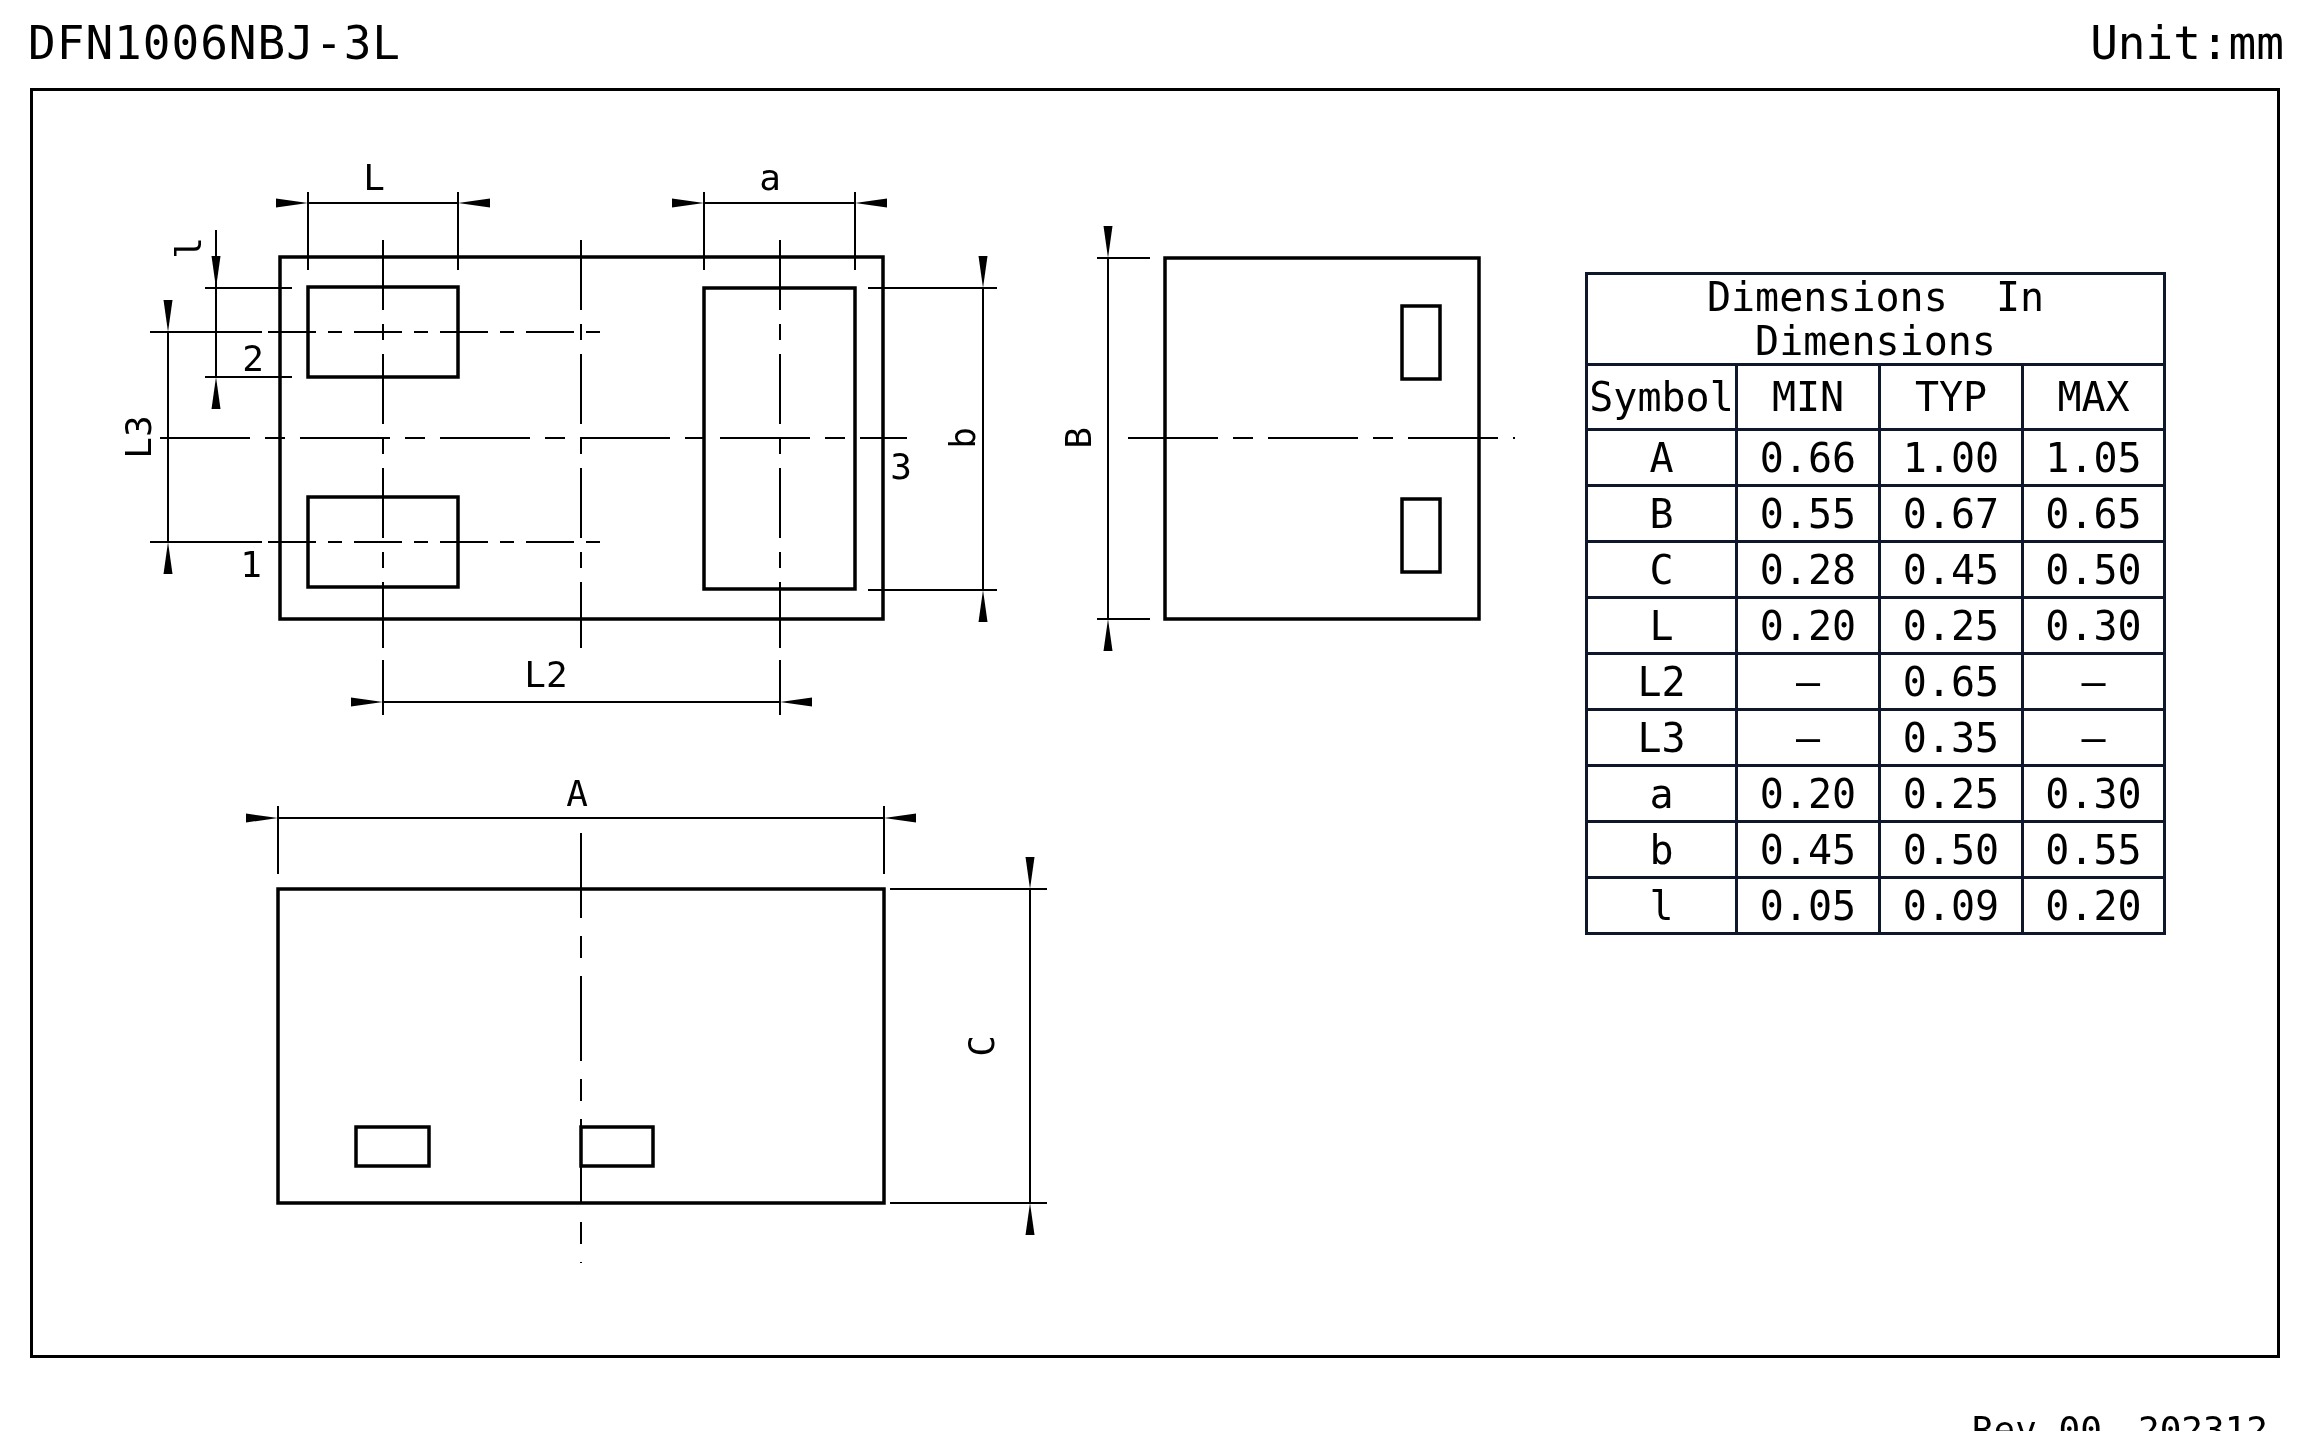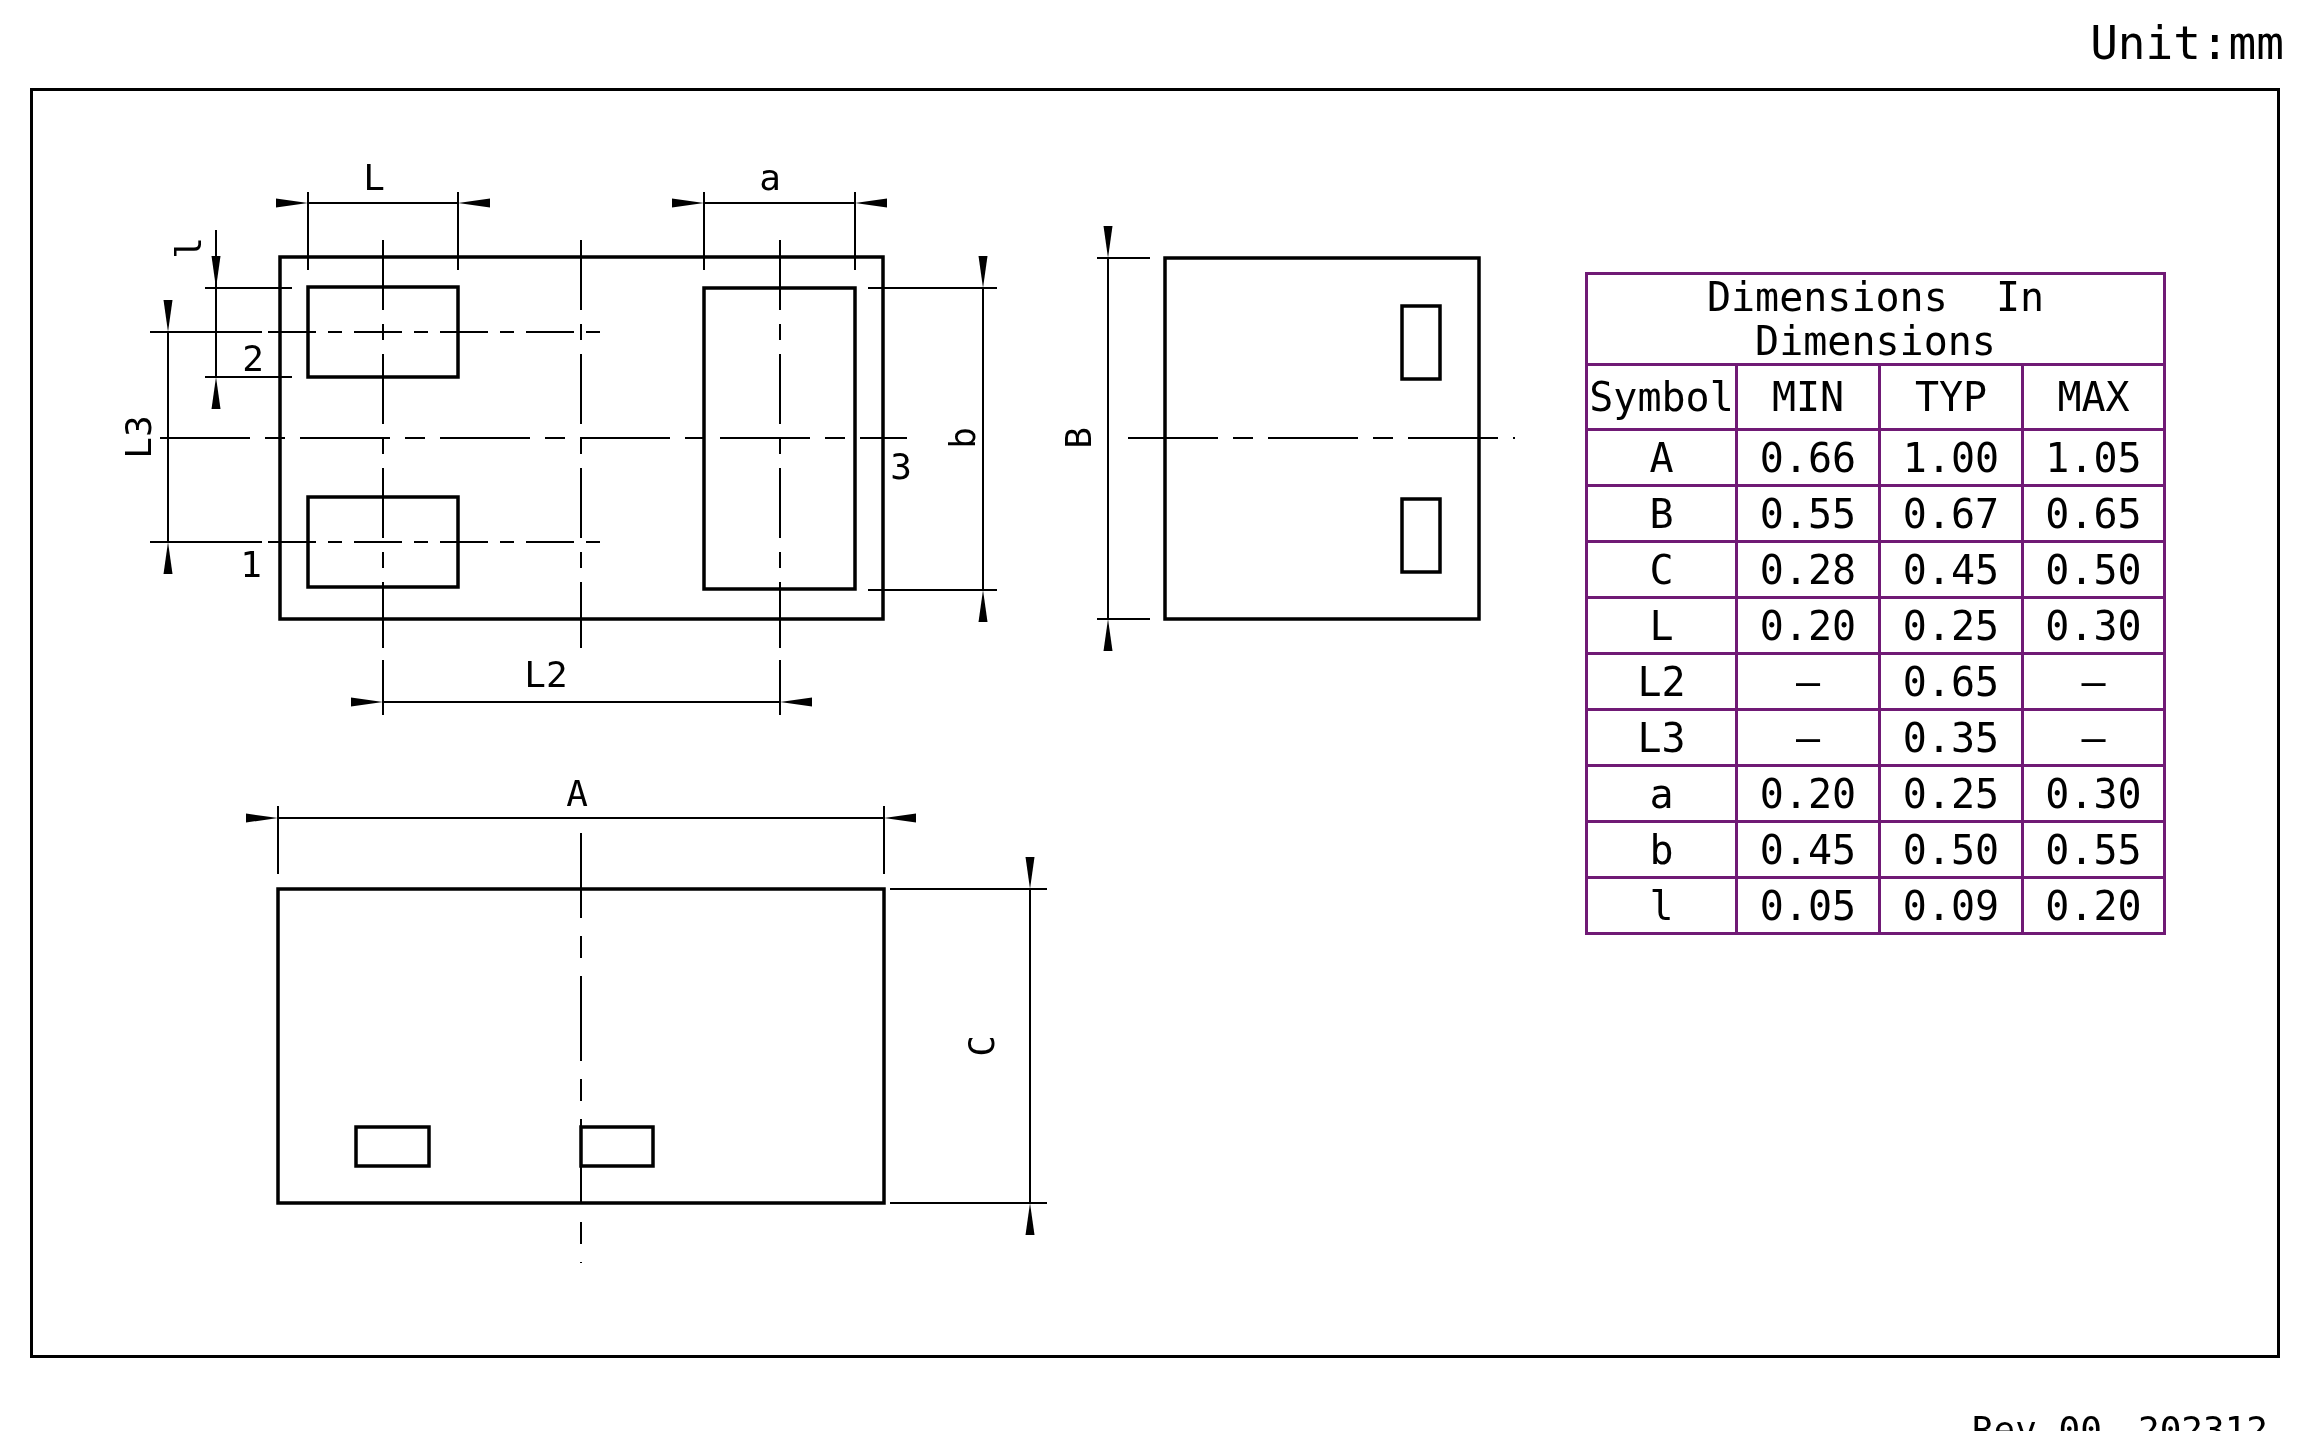--- a/index.html
+++ b/index.html
@@ -35,32 +35,33 @@
   .cls  { fill:none; stroke:#000; stroke-width:2; stroke-dasharray:48 12 14 12; }
   .clb  { fill:none; stroke:#000; stroke-width:2; stroke-dasharray:85 18 22 18; }
   
   .dim-table {
     position:absolute; left:1585px; top:272px; width:578px;
   }
   .dim-table table {
     border-collapse:collapse; table-layout:fixed; width:578px;
   }
   .dim-table td, .dim-table th {
-    border:3px solid #701a75; text-align:center; vertical-align:middle;
+    border:3px solid #0f172a; text-align:center; vertical-align:middle;
     font-size:40px; font-weight:normal; padding:0; overflow:hidden;
   }
   .dim-table .t-title { height:82px; font-size:40px; line-height:44px; white-space:pre; }
   .dim-table .t-head td { height:62px;text-align:center; }
   .dim-table .t-row  td { height:53px; }
 </style>
 </head>
 <body>
 
 <div class="page">
 
+  <div class="title">DFN1006NBJ-3L</div>
   <div class="unit">Unit:mm</div>
   <div class="frame"></div>
 
   <svg class="drawing" width="2306" height="1431" viewBox="0 0 2306 1431">
     <defs>
       <marker id="arr" viewBox="0 0 34 12" refX="1" refY="6" markerWidth="34" markerHeight="12" orient="auto-start-reverse" markerUnits="userSpaceOnUse">
         <path d="M1,6 L33,10.5 L33,1.5 Z" fill="#000"></path>
       </marker>
     </defs>
 

